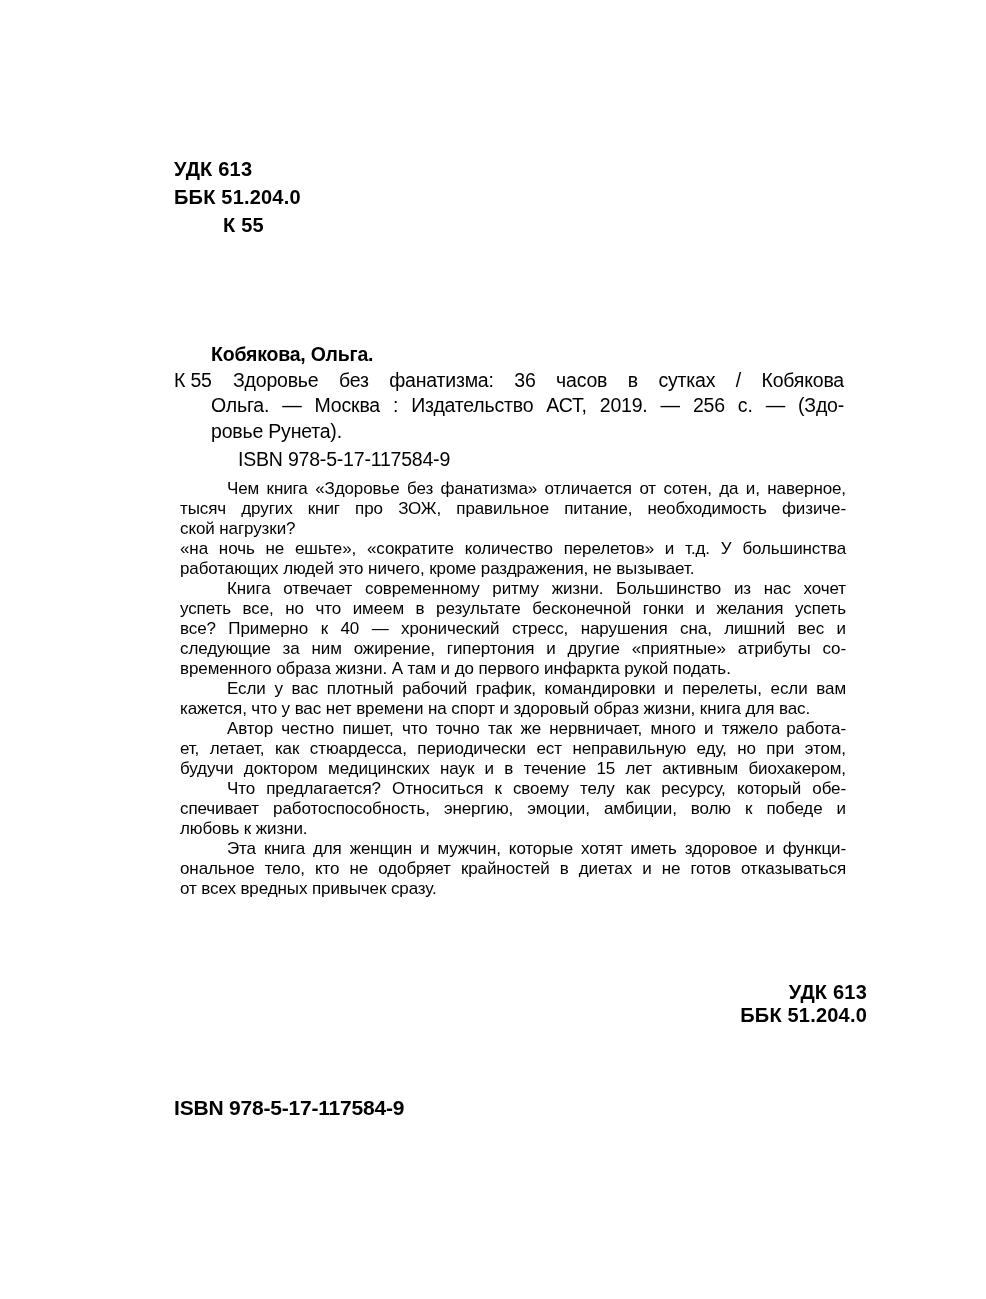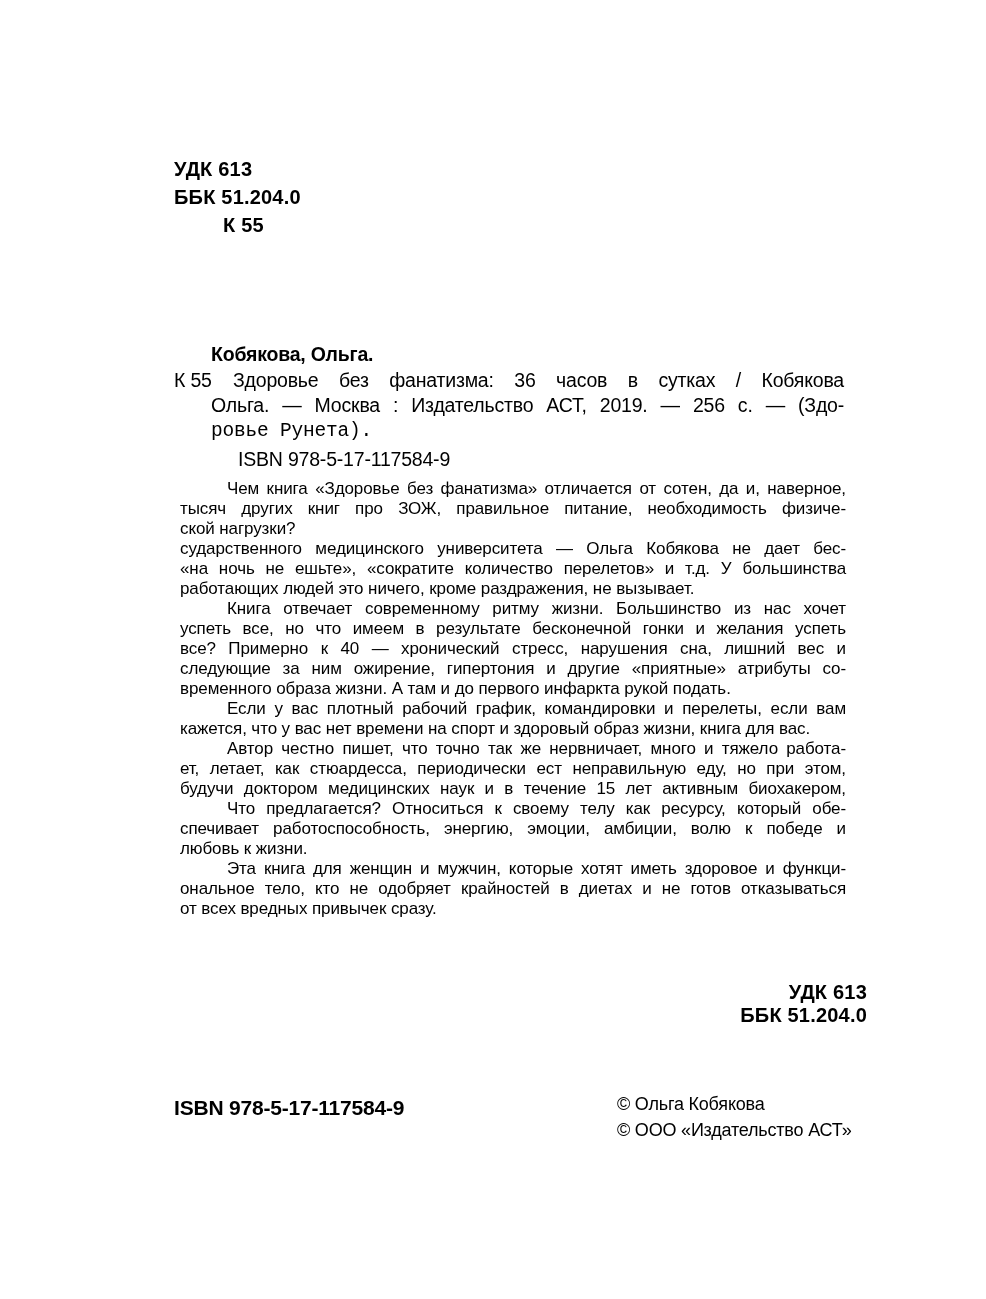--- a/index.html
+++ b/index.html
@@ -15,21 +15,21 @@
 
   .cip {
     position:absolute; left:174px; top:342px; width:670px;
     font-size:19.5px; line-height:25.5px; letter-spacing:-0.2px;
   }
   .cip-label { position:absolute; left:0; top:25.5px; }
   .cip-body { margin-left:37px; }
   .cip-author { font-weight:700; }
   .cip-line { text-align:justify; text-align-last:justify; }
   .cip-line.first { padding-left:22px; }
-  .cip-line.last { text-align:left; text-align-last:left;font-family:Liberation Mono, monospace; }
+  .cip-line.last { text-align:left; text-align-last:left; }
   .cip-isbn { margin-top:3px; padding-left:27px; }
 
   .annotation {
     position:absolute; left:180px; top:479px; width:666px;
     font-size:17px; line-height:20px; letter-spacing:-0.1px;
   }
   .annotation .line { text-align:justify; text-align-last:justify; }
   .annotation .line.first { padding-left:47px; }
   .annotation .line.plast { text-align-last:left; }
 
@@ -71,21 +71,20 @@
     </div>
   </div>
 
   <div class="annotation">
       <div>
         <div class="line first">Чем книга «Здоровье без фанатизма» отличается от сотен, да и, наверное,</div>
         <div class="line">тысяч других книг про ЗОЖ, правильное питание, необходимость физиче-</div>
         <div class="line plast">ской нагрузки?</div>
       </div>
       <div>
-        <div class="line">сударственного медицинского университета — Ольга Кобякова не дает бес-</div>
         <div class="line">«на ночь не ешьте», «сократите количество перелетов» и т.д. У большинства</div>
         <div class="line plast">работающих людей это ничего, кроме раздражения, не вызывает.</div>
       </div>
       <div>
         <div class="line first">Книга отвечает современному ритму жизни. Большинство из нас хочет</div>
         <div class="line">успеть все, но что имеем в результате бесконечной гонки и желания успеть</div>
         <div class="line">все? Примерно к 40 — хронический стресс, нарушения сна, лишний вес и</div>
         <div class="line">следующие за ним ожирение, гипертония и другие «приятные» атрибуты со-</div>
         <div class="line plast">временного образа жизни. А там и до первого инфаркта рукой подать.</div>
       </div>
@@ -109,18 +108,14 @@
         <div class="line plast">от всех вредных привычек сразу.</div>
       </div>
     </div>
 
   <div class="refs-right">
     <div>УДК 613</div>
     <div>ББК 51.204.0</div>
   </div>
 
   <div class="footer-isbn">ISBN 978-5-17-117584-9</div>
-  <div class="footer-copy">
-      <div>© Ольга Кобякова</div>
-      <div>© ООО «Издательство АСТ»</div>
-    </div>
 
 </div>
 
 </body></html>

